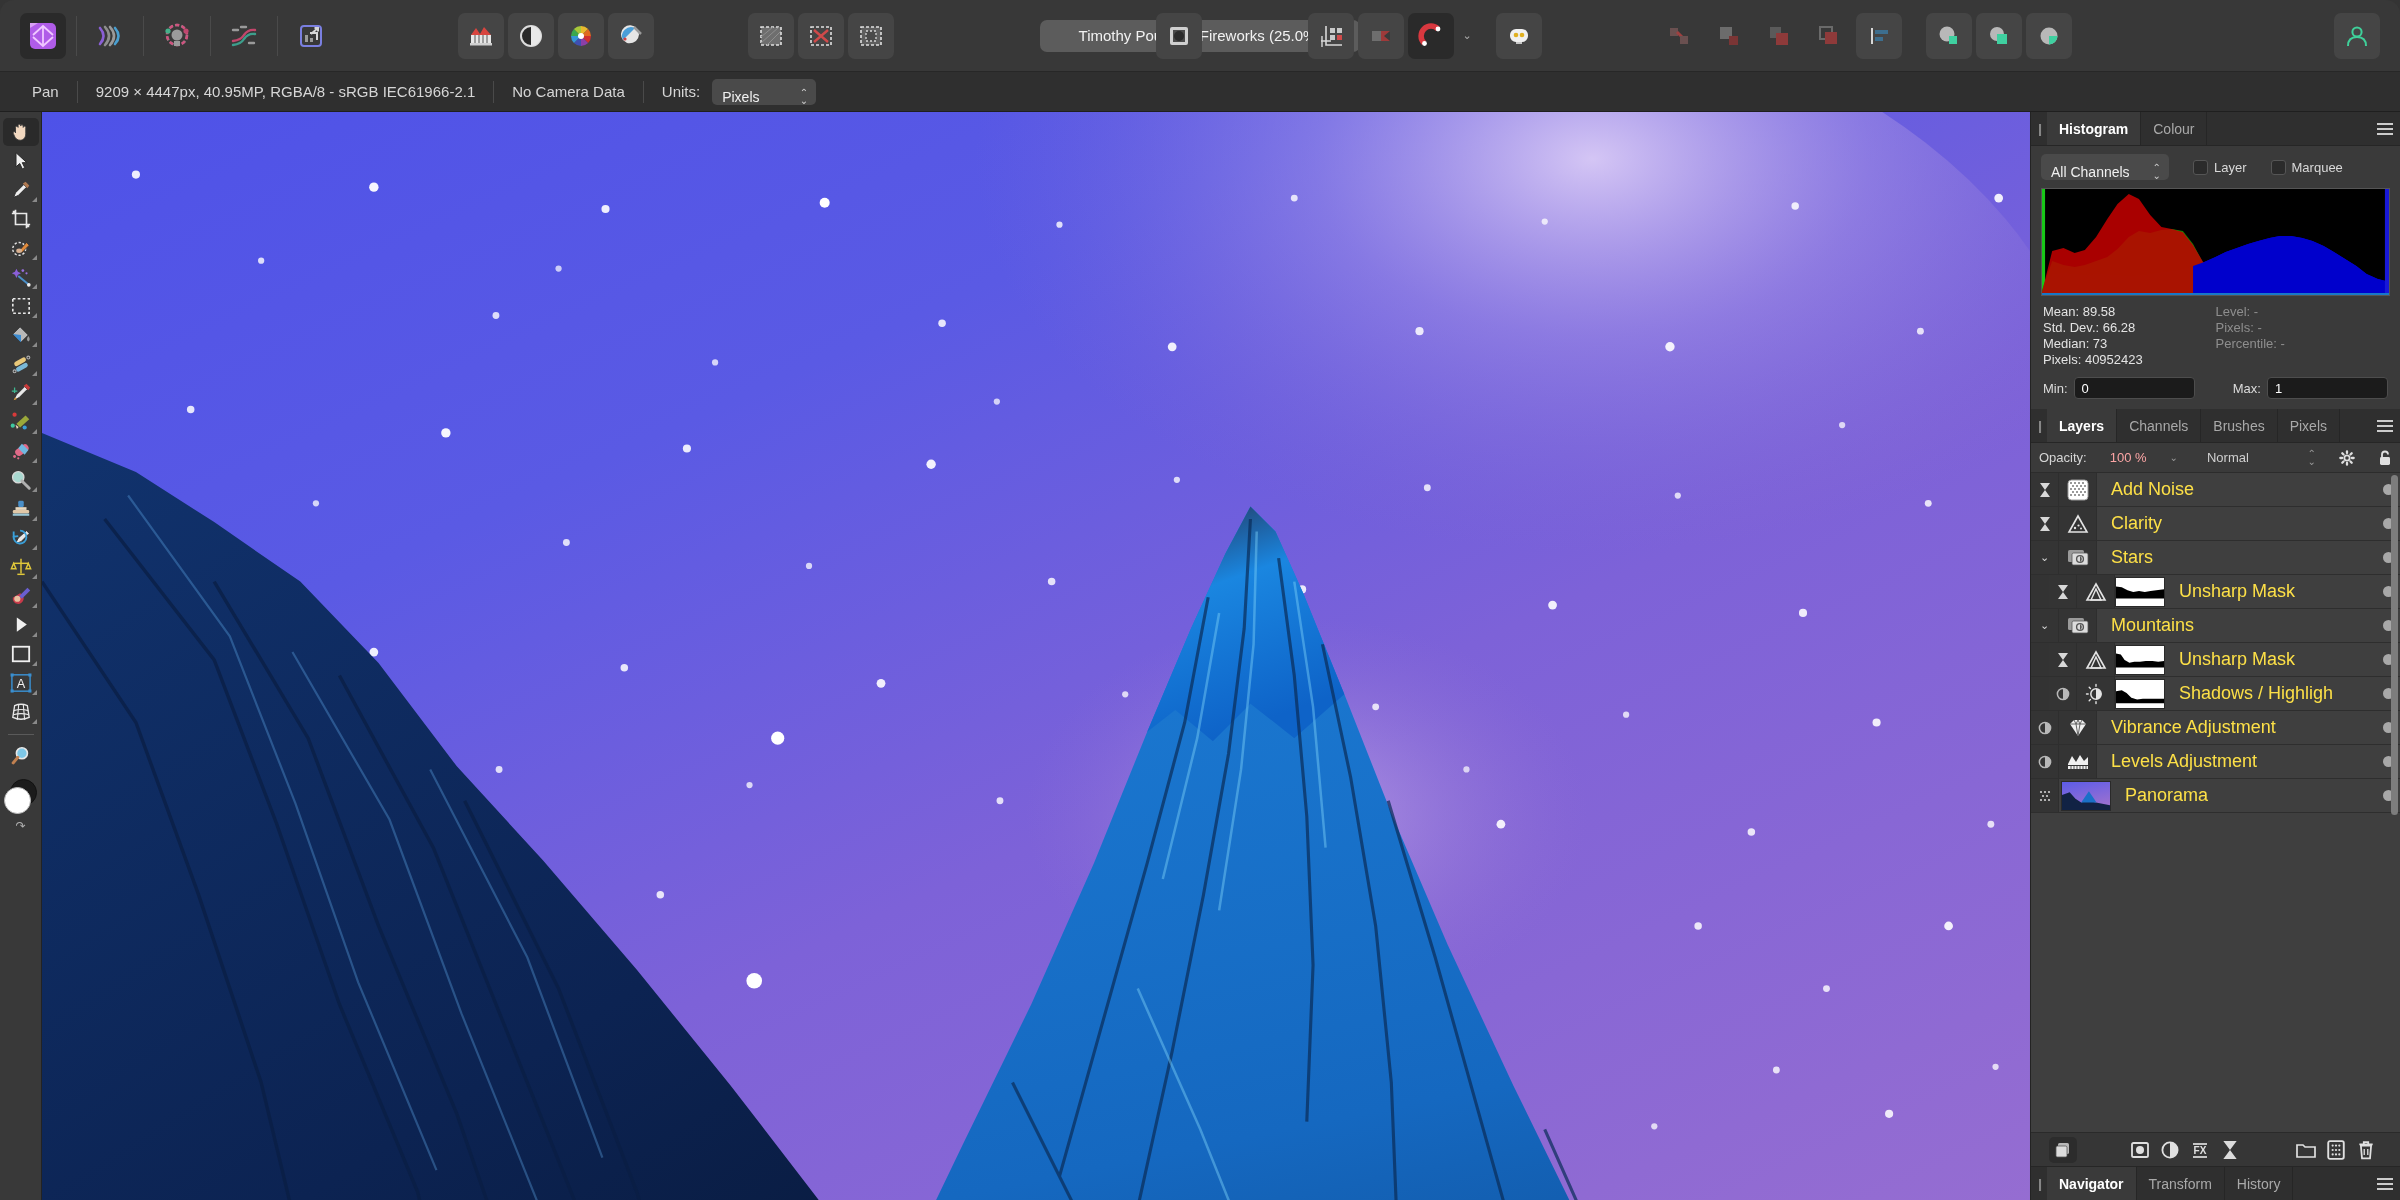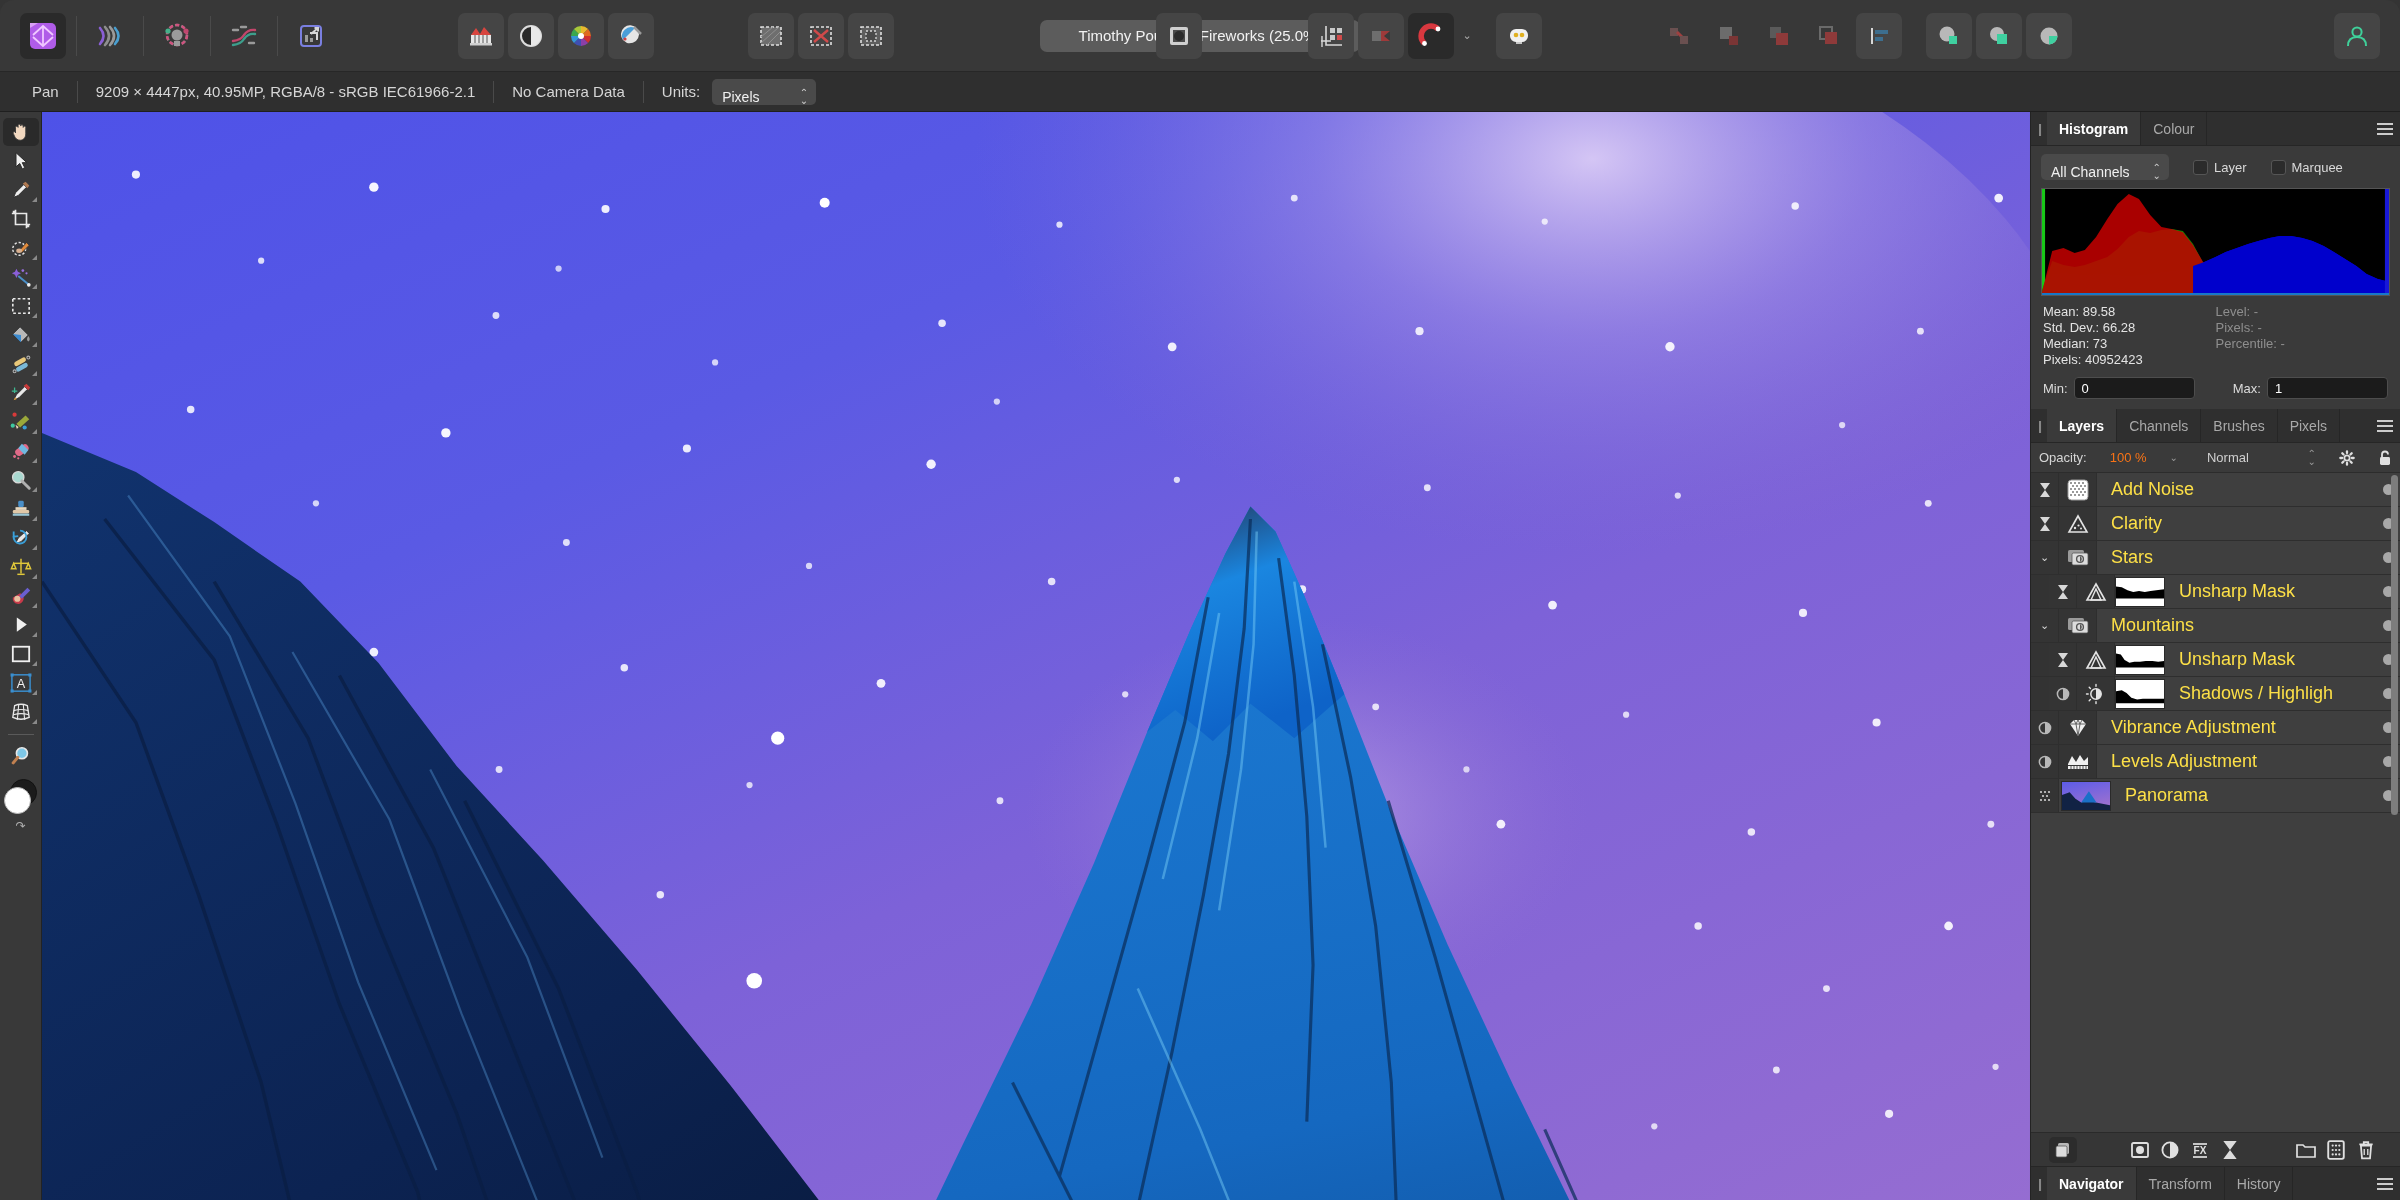--- a/index.html
+++ b/index.html
@@ -201,21 +201,21 @@
 
   
   .layers-opts {
     height: 30px; min-height: 30px;
     background: #3a3a3a;
     display: flex; align-items: center;
     padding: 0 8px; gap: 23px;
     font-size: 13px; color: #d6d6d6;
     border-bottom: 1px solid #2c2c2c;
   }
-  .opacity-val { color: #f97316; }
+  .opacity-val { color: #fca5a5; }
   .caret { color: #9a9a9a; font-size: 10px; }
   .blend {
     flex: 1; background: transparent; color: #cfcfcf;
     display: flex; align-items: center; font-size: 13px;
     padding-left: 6px;
   }
   .layer-list { flex: 1; overflow: hidden; position: relative; background: #3f3f3f; }
   .lrow {
     display: flex; align-items: center;
     height: 34px;

